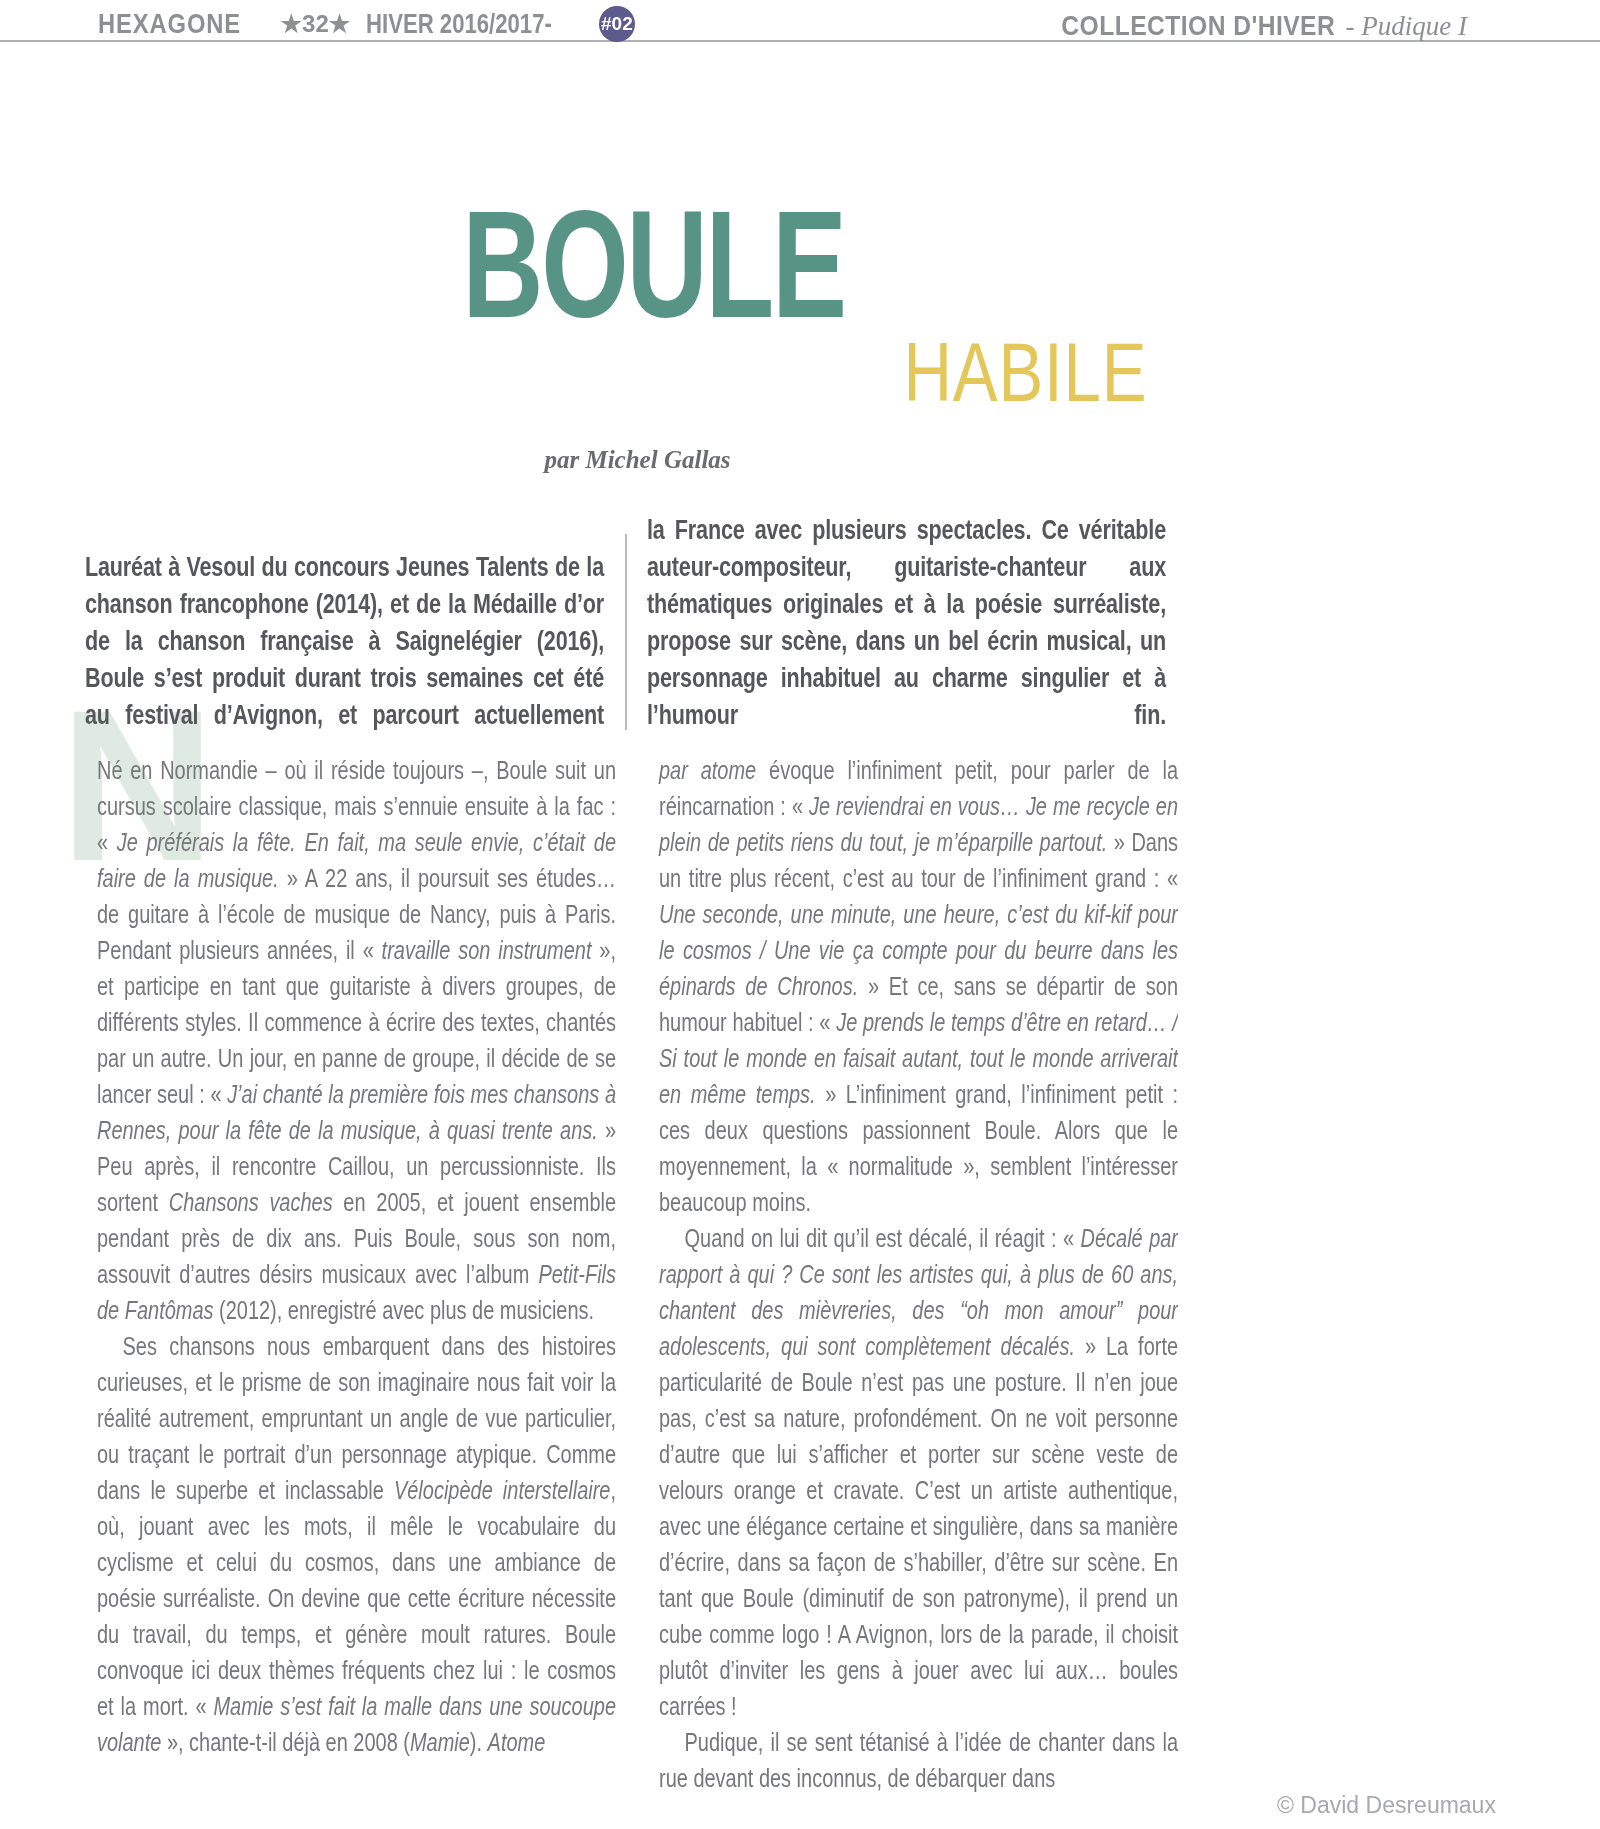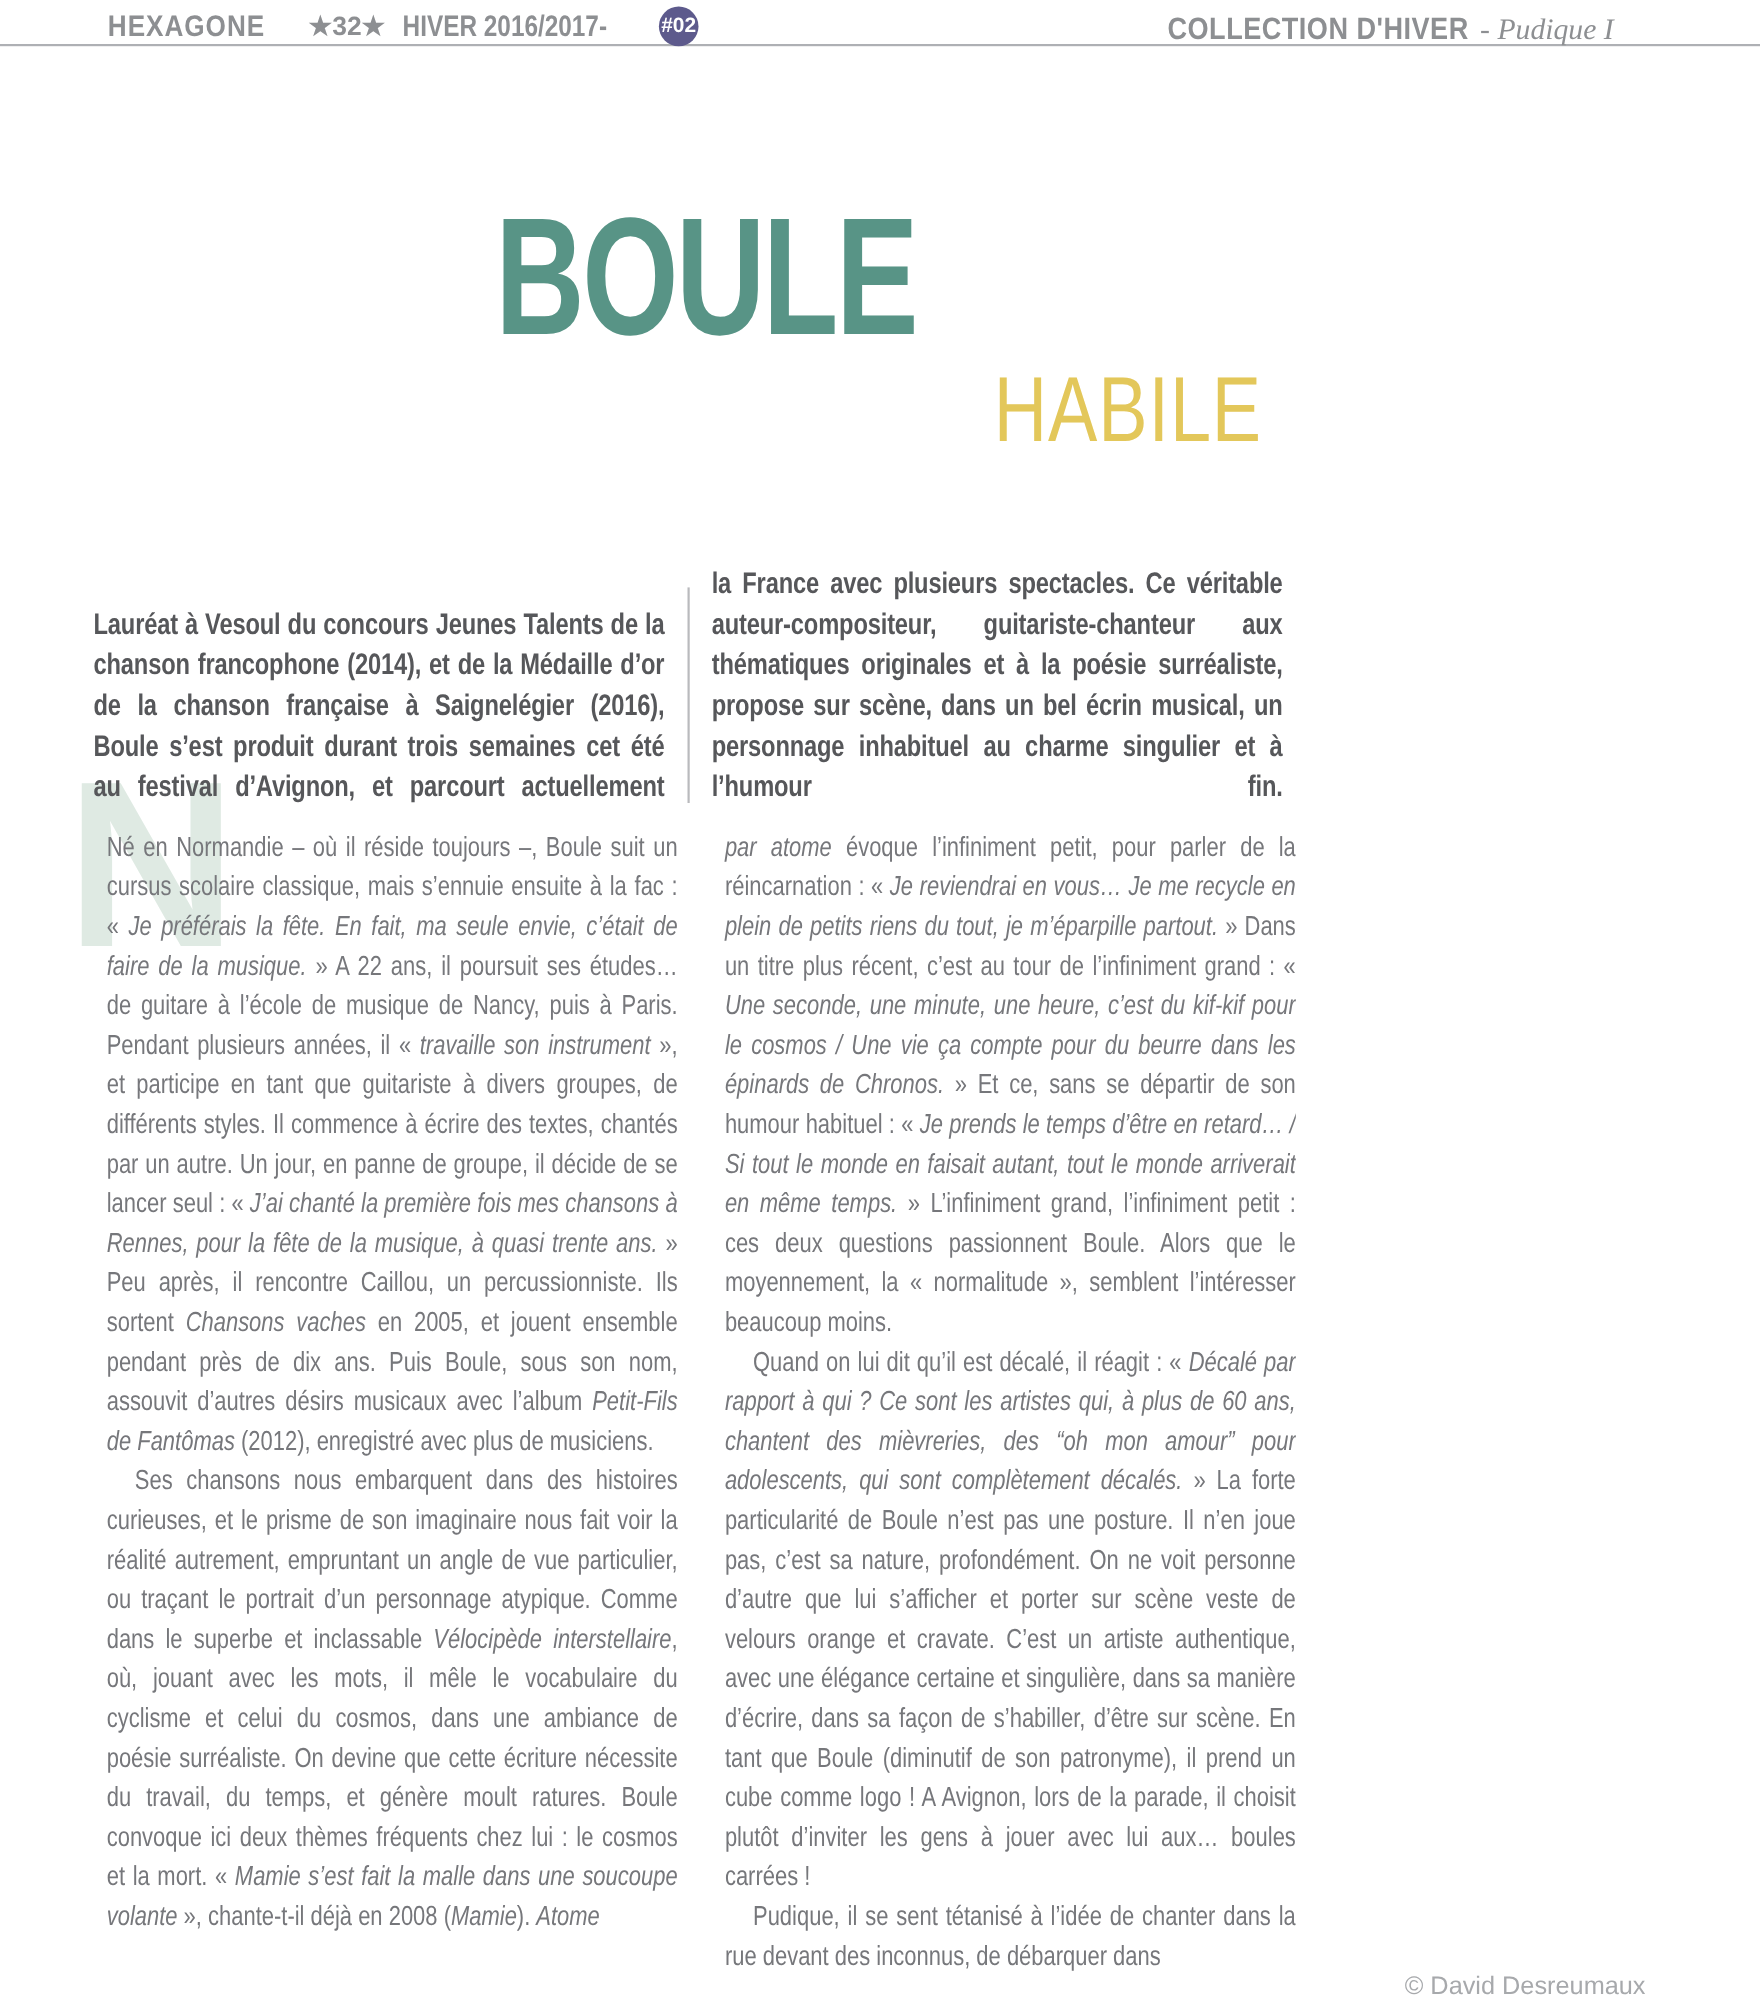--- a/index.html
+++ b/index.html
@@ -52,21 +52,21 @@
   .watermark{
     position:absolute;left:60px;top:678px;z-index:0;
     font-size:215px;line-height:1;font-weight:bold;
     color:var(--color-watermark,#dfeae3);
     user-select:none;
   }
 
   
   .article{position:absolute;left:0;top:0;width:1600px;height:1829px;z-index:1;}
   .title{
-    position:absolute;left:97px;top:168px;width:1081px;margin:4px;
+    position:absolute;left:97px;top:168px;width:1081px;margin:16px;
     text-align:center;font-size:152px;line-height:160px;font-weight:bold;
   }
   .title .condense{
     display:inline-block;transform:scaleX(.74);transform-origin:center;
     letter-spacing:-3px;color:var(--color-title,#589486);white-space:nowrap;
   }
   .subtitle{
     position:absolute;left:97px;top:326px;width:1081px;margin:0;
     text-align:right;font-size:84px;line-height:92px;font-weight:normal;
   }
@@ -135,20 +135,21 @@
       <span class="part">- Pudique I</span>
     </div>
     <div class="header-rule"></div>
   </header>
 
   <div class="watermark">N</div>
 
   <main class="article">
     <h1 class="title"><span class="condense">BOULE</span></h1>
     <h2 class="subtitle"><span class="condense">HABILE</span></h2>
+    <div class="byline">par Michel Gallas</div>
 
     <section class="lead">
       <div class="lead-col">
         <div class="cond">Lauréat à Vesoul du concours Jeunes Talents de la chanson francophone (2014), et de la Médaille d’or de la chanson française à Saignelégier (2016), Boule s’est produit durant trois semaines cet été au festival d’Avignon, et parcourt actuellement</div>
       </div>
       <div class="lead-divider"></div>
       <div class="lead-col">
         <div class="cond">la France avec plusieurs spectacles. Ce véritable auteur-compositeur, guitariste-chanteur aux thématiques originales et à la poésie surréaliste, propose sur scène, dans un bel écrin musical, un personnage inhabituel au charme singulier et à l’humour fin.</div>
       </div>
     </section>

